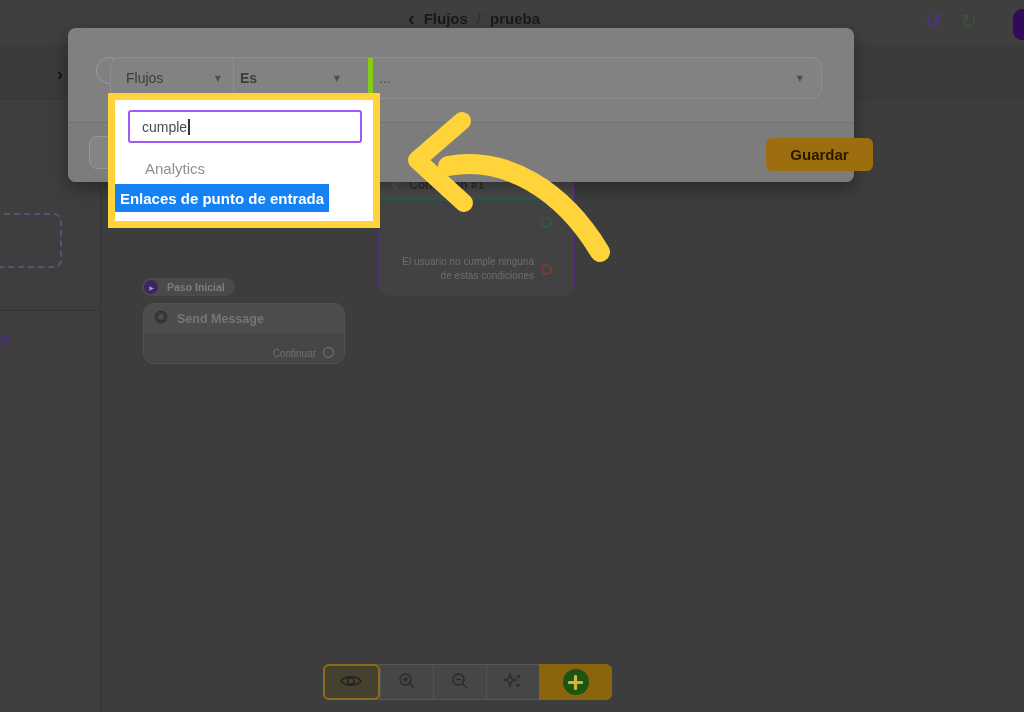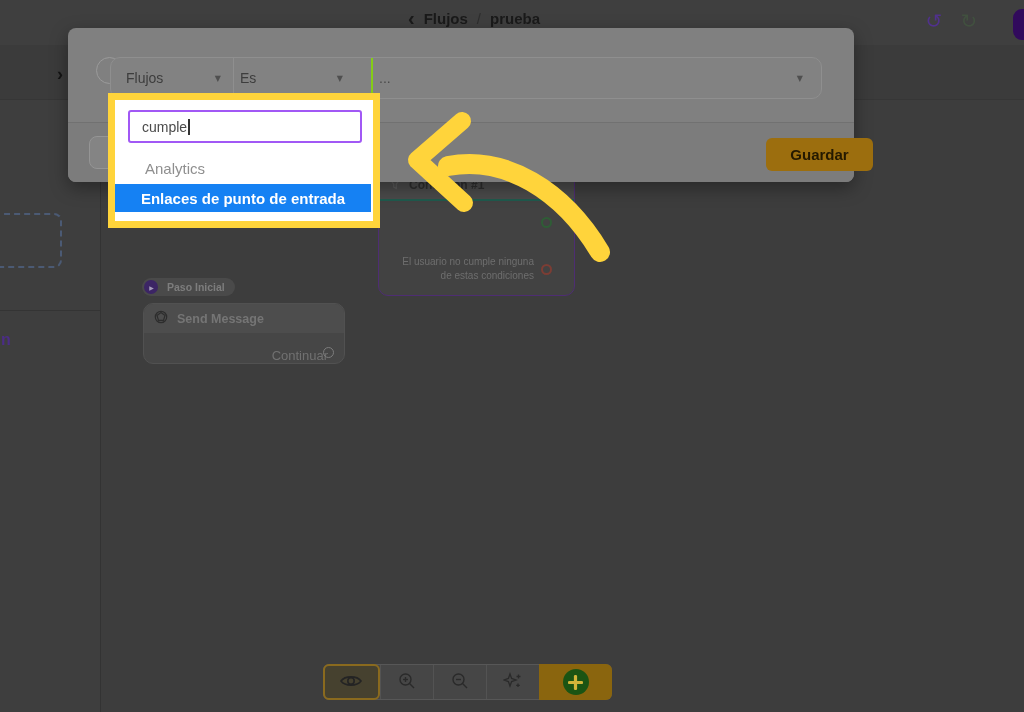--- a/index.html
+++ b/index.html
@@ -38,21 +38,21 @@
                display:flex;align-items:center;gap:9px;padding:0 10px 0 2px;}
   .start-badge-icon{width:14px;height:14px;border-radius:50%;background:#3c2565;color:#a39ab8;
                     display:flex;align-items:center;justify-content:center;font-size:6px;padding-left:1px;}
   .start-badge-label{font-size:10.5px;font-weight:bold;color:#7d7d7d;}
 
   .send-node{position:absolute;left:143px;top:303px;width:202px;height:61px;background:#464646;
              border:1px solid #515151;border-radius:10px;}
   .send-node-header{height:29px;background:#4d4d4d;border-radius:9px 9px 0 0;display:flex;
                     align-items:center;gap:9px;padding-left:10px;}
   .send-node-title{font-size:12.5px;font-weight:bold;color:#757575;}
-  .send-node-output{position:absolute;right:16px;top:44px;font-size:13px;color:#717171;}
+  .send-node-output{position:absolute;right:28px;top:44px;font-size:10px;color:#717171;}
   .port{border-radius:50%;background:none;}
   .send-node-port{position:absolute;right:10px;top:43px;width:11px;height:11px;border:1.5px solid #7d7d7d;}
 
   .condition-node{position:absolute;left:378px;top:170px;width:197px;height:126px;background:#424242;
                   border:1px solid #4e2d73;border-radius:10px;}
   .condition-header{height:30px;background:#4a4a4a;border-bottom:2px solid #1f5a4d;
                     border-radius:9px 9px 0 0;display:flex;align-items:center;gap:8px;padding-left:10px;}
   .condition-title{font-size:12px;font-weight:bold;color:#2d2d2d;}
   .port-green{position:absolute;right:22px;top:46px;width:11px;height:11px;border:2px solid #2f5d36;}
   .port-red{position:absolute;right:22px;top:93px;width:11px;height:11px;border:2px solid #7c3d34;}
@@ -77,42 +77,42 @@
          border-radius:8px;box-shadow:0 6px 18px rgba(0,0,0,0.35);z-index:10;}
   .modal-footer-line{position:absolute;left:0;top:94px;width:100%;height:1px;background:#717171;}
   .modal-footer{position:absolute;left:0;top:95px;width:100%;height:59px;background:#7c7c7c;
                 border-radius:0 0 8px 8px;}
   .row-circle{position:absolute;left:28px;top:29px;width:27px;height:27px;border:1.5px solid #9b9b9b;
               border-radius:50%;}
   .condition-row{position:absolute;left:42px;top:29px;width:712px;height:42px;border:1px solid #8f8f8f;
                  border-radius:10px;display:flex;background:#828282;}
   .cr-section{position:relative;display:flex;align-items:center;font-size:14px;color:#3d3d3d;}
   .cr-field{width:123px;border-right:1px solid #8f8f8f;padding-left:15px;}
-  .cr-operator{width:139px;border-right:2px solid #84cc16;padding-left:6px;}
+  .cr-operator{width:139px;border-right:5px solid #84cc16;padding-left:6px;font-weight:bold;}
   .cr-value{flex:1;padding-left:6px;color:#4a4a4a;}
   .cr-chev{position:absolute;font-size:8px;color:#4f4f4f;font-family:"DejaVu Sans",sans-serif;top:16px;}
   .cr-field .cr-chev{right:12px;}
   .cr-operator .cr-chev{right:28px;}
   .cr-value .cr-chev{right:18px;}
   .partial-cancel{position:absolute;left:21px;top:108px;width:52px;height:33px;border:1px solid #959595;
                   border-radius:8px;background:#848484;}
   .save-btn{position:absolute;left:650px;top:110px;width:107px;height:33px;background:#9c6e0e;border:none;
             border-radius:6px;color:#241900;font-size:15px;font-weight:bold;display:flex;
             align-items:center;justify-content:center;margin-left:48px;}
 
   
   .annotation-box{position:absolute;left:108px;top:93px;width:272px;height:135px;background:#ffffff;
                   border:7px solid #ffd43b;z-index:50;}
   .search-box{position:absolute;left:13px;top:10px;width:234px;height:33px;border:2px solid #a158f5;
               border-radius:3px;display:flex;align-items:center;padding-left:12px;font-size:14px;
               color:#4b4b4b;background:#fff;cursor:text;}
   .caret{display:inline-block;width:1.5px;height:16px;background:#333;margin-left:1px;}
   .option-plain{position:absolute;left:0;top:53px;width:258px;height:30px;display:flex;align-items:center;
                 padding-left:30px;font-size:15px;color:#8f8f8f;background:#fff;}
-  .option-selected{position:absolute;left:0;top:84px;width:256px;height:28px;background:#1581f3;
+  .option-selected{position:absolute;left:0;top:84px;width:214px;height:28px;background:#1581f3;
                    color:#ffffff;font-size:15px;font-weight:bold;display:flex;align-items:center;
                    justify-content:center;}
 
   
   .arrow-svg{position:absolute;left:0;top:0;width:1024px;height:712px;z-index:60;pointer-events:none;}
 </style>
 </head>
 <body>
 
 <div id="page">

